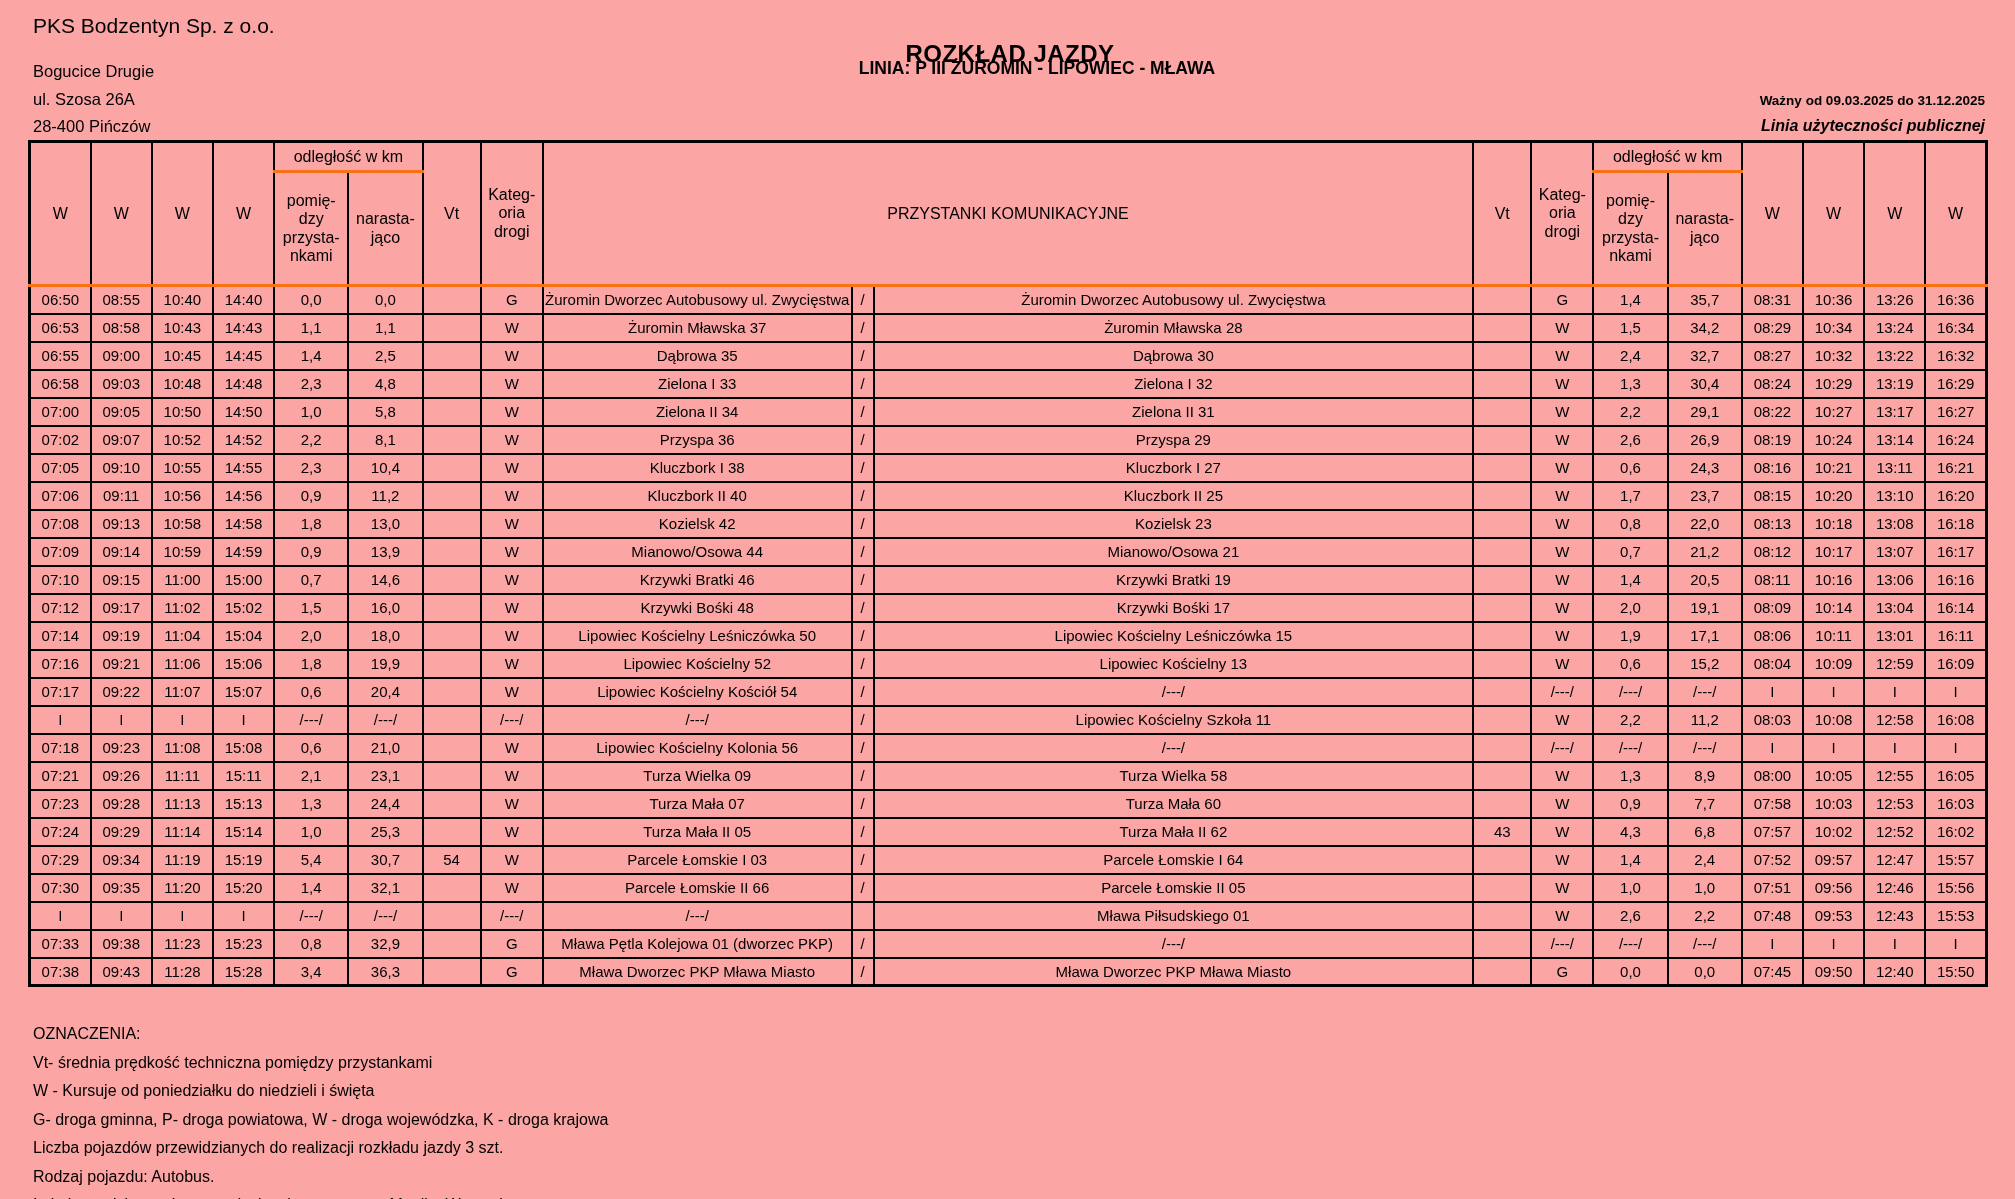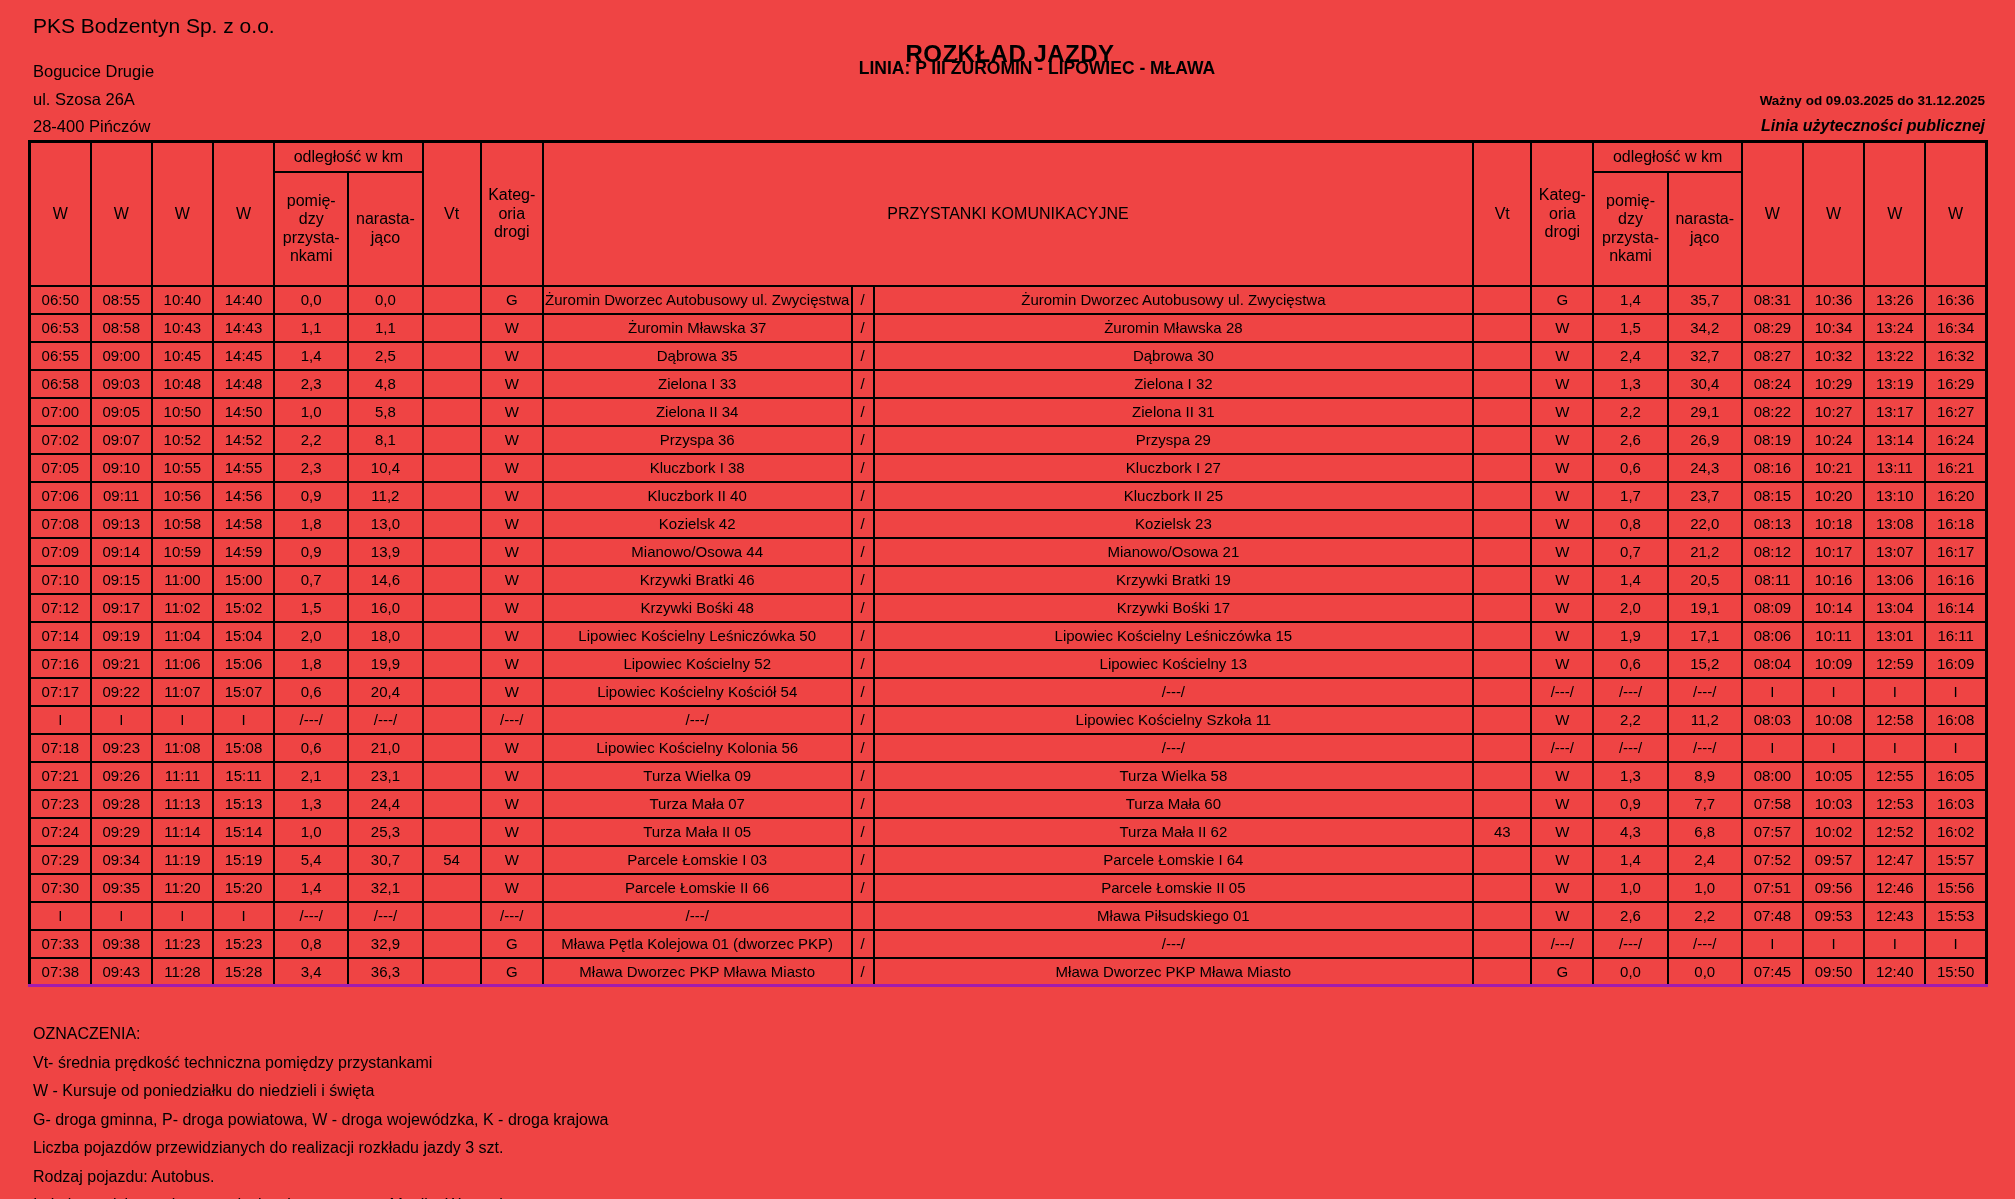--- a/index.html
+++ b/index.html
@@ -1,41 +1,41 @@
 <!DOCTYPE html>
 <html><head>
 <meta charset="utf-8">
 <style>
   * { margin:0; padding:0; box-sizing:border-box; }
   body { background:#e8e8e8; font-family:"Liberation Sans", sans-serif; color:#000; }
   .page {
-    position:relative; width:2015px; height:1199px; background:#ef4444;
+    position:relative; width:2015px; height:1199px; background:#fca5a5;
     overflow:hidden; font-family:"Liberation Sans", sans-serif;text-decoration:underline;
   }
   .company-name { position:absolute; left:33px; top:14px; font-size:21px; }
   .addr { position:absolute; left:33px; font-size:16.5px; }
   .addr1 { top:62px; } .addr2 { top:90px; } .addr3 { top:117px; }
   .title { position:absolute; left:560px; width:900px; top:20px; text-align:center;
            font-size:24px; font-weight:bold; letter-spacing:0.5px;margin-top:20px; }
   .subtitle { position:absolute; left:587px; width:900px; top:58px; text-align:center;
               font-size:17.5px; font-weight:bold; }
   .validity { position:absolute; right:30px; top:93px; font-size:13.5px; font-weight:bold; text-align:right; }
   .line-type { position:absolute; right:30px; top:117px; font-size:16px; font-weight:bold; font-style:italic; text-align:right; }
 
   table.tt { position:absolute; left:28px; top:140px; width:1960px;
              border-collapse:collapse; table-layout:fixed;
              border:3px solid #000; }
   table.tt td { border:2px solid #000; text-align:center; vertical-align:middle;
                 font-size:15px; padding:0; overflow:hidden; white-space:nowrap; }
   tr.hdr1 td { height:30px; font-size:16px; }
   tr.hdr2 td { height:114px; font-size:16px; white-space:pre-line; line-height:1.15; }
   td.hmerged { font-size:16px; }
-  tr.hdr1 td, tr.hdr2 td { border-bottom:1px solid #f97316; }
+  tr.hdr1 td, tr.hdr2 td { border-bottom:3px solid #f97316; }
   tbody.rows tr td { height:28px; }
-  tbody.rows tr:last-child td { border-bottom:3px solid #a21caf; }
+  tbody.rows tr:last-child td { border-bottom:3px solid #000000; }
   td.c-station-l { text-align:right; padding-right:4px; }
   td.c-station-r { text-align:left; padding-left:5px; }
   td.c-sep { padding:0; }
 
   .legend { position:absolute; left:33px; top:984px; font-size:16px; line-height:28.5px;margin-top:36px; }
 </style>
 </head>
 <body>
 
 <div class="page">

